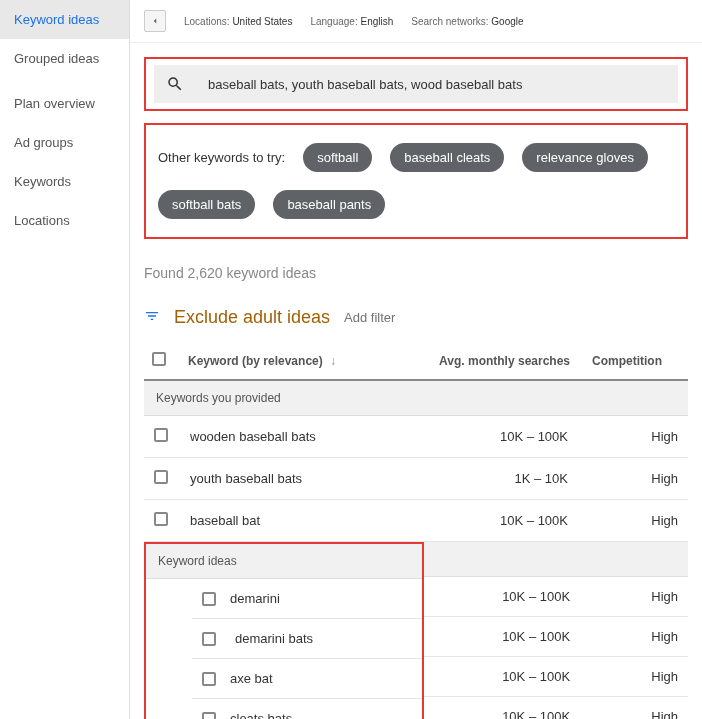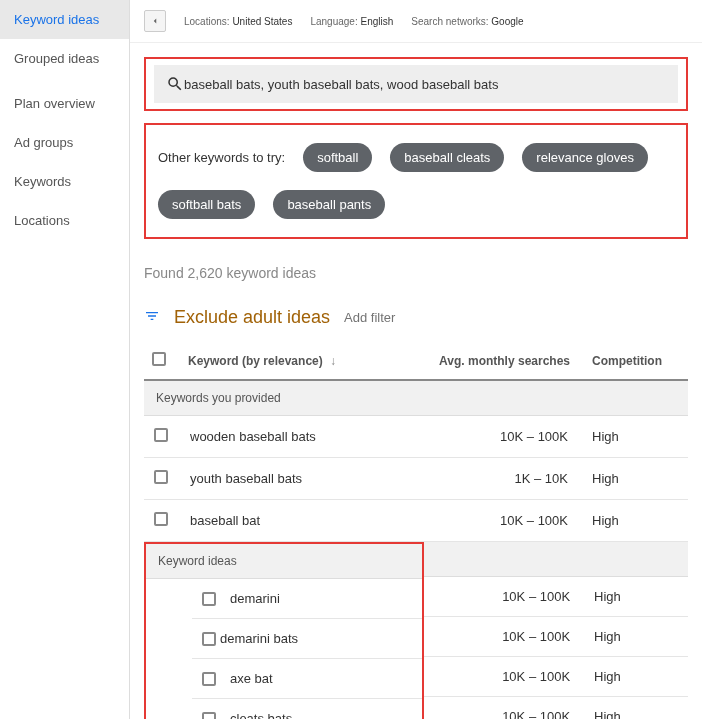--- a/index.html
+++ b/index.html
@@ -9,41 +9,41 @@
   .sidebar-item { padding: 12px 14px; font-size: 13px; color: #555; cursor: pointer; }
   .sidebar-item.active { background: #e8e8e8; color: #1a73e8; }
   .sidebar-item.sub { padding-left: 14px; }
   .sidebar-group { margin-top: 6px; }
   .main { flex: 1; min-width: 0; }
   .topbar { display: flex; align-items: center; gap: 18px; padding: 10px 14px; color: #666; font-size: 10px; border-bottom: 1px solid #eee; }
   .topbar .backbtn { width: 22px; height: 22px; border: 1px solid #ccc; border-radius: 2px; display: flex; align-items: center; justify-content: center; cursor: pointer; color: #888; background:#f5f5f5; }
   .topbar span.val { color: #333; font-weight: 500; }
   .content { padding: 14px; }
   .highlight-box { border: 2px solid #e53935; padding: 6px 8px; margin-bottom: 12px; }
-  .searchbar { background: #eee; display: flex; align-items: center; padding: 10px 12px; gap: 0; }
+  .searchbar { background: #eee; display: flex; align-items: center; padding: 10px 12px; gap: 24px; }
   .searchbar svg { width: 18px; height: 18px; fill: #333; flex-shrink:0; }
   .searchbar input { border: none; background: transparent; font-size: 13px; color: #333; width: 100%; outline: none; }
   .suggest-row { display: flex; align-items: center; gap: 18px; padding: 12px 4px; flex-wrap: wrap; }
   .suggest-row .lbl { color: #333; font-size: 13px; }
   .chip { background: #5f6368; color: #fff; border-radius: 16px; padding: 7px 14px; font-size: 13px; cursor: pointer; white-space: nowrap; }
   .foundline { color: #888; font-size: 14px; padding: 14px 0 18px 0; }
   .filterrow { display: flex; align-items: center; gap: 14px; padding: 8px 0 14px 0; }
   .filterrow .funnel { color: #1a73e8; }
   .filterrow .exclude { color: #a16207; font-size: 18px; cursor: pointer; }
   .filterrow .addf { color: #737373; font-size: 13px; cursor: pointer; }
   .table { width: 100%; border-collapse: collapse; }
   .table th { text-align: left; font-weight: 600; font-size: 12px; color: #555; padding: 10px 8px; border-bottom: 2px solid #888; }
   .table th.right, .table td.right { text-align: right; }
   .table .section td { background: #f1f1f1; font-size: 12px; color: #555; padding: 10px 12px; border-bottom: 1px solid #ddd; }
   .table .row td { padding: 12px 10px; border-bottom: 1px solid #e5e5e5; font-size: 13px; color: #333; vertical-align: middle; margin-left: 46px; }
   .chk { width: 14px; height: 14px; border: 2px solid #888; border-radius: 2px; display: inline-block; }
   .th-chk { width: 36px; }
   .col-kw { width: auto; }
   .col-search { width: 160px; }
-  .col-comp { width: 110px; padding-left: 14px !important; }
+  .col-comp { width: 110px; padding-left: 14px !important; text-align: right; }
   .arrow-down { display:inline-block; margin-left:4px; color:#888; }
   .ideas-box { position: relative; border: 2px solid #e53935; }
   .ideas-box table { width: 100%; border-collapse: collapse; }
 </style>
 </head>
 <body>
 
 <div class="layout">
 
   <div class="sidebar">
@@ -158,21 +158,21 @@
                 <tr class="section">
                   <td>Keyword ideas</td>
                 </tr>
             <tr class="row">
                   <td style="display:flex;gap:14px;align-items:center;">
                     <span class="chk"></span>
                     <span>demarini</span>
                   </td>
                 </tr>
             <tr class="row">
-                  <td style="display:flex;gap:4px;align-items:center;">
+                  <td style="display:flex;gap:19px;align-items:center;">
                     <span class="chk"></span>
                     <span>demarini bats</span>
                   </td>
                 </tr>
             <tr class="row">
                   <td style="display:flex;gap:14px;align-items:center;">
                     <span class="chk"></span>
                     <span>axe bat</span>
                   </td>
                 </tr>

